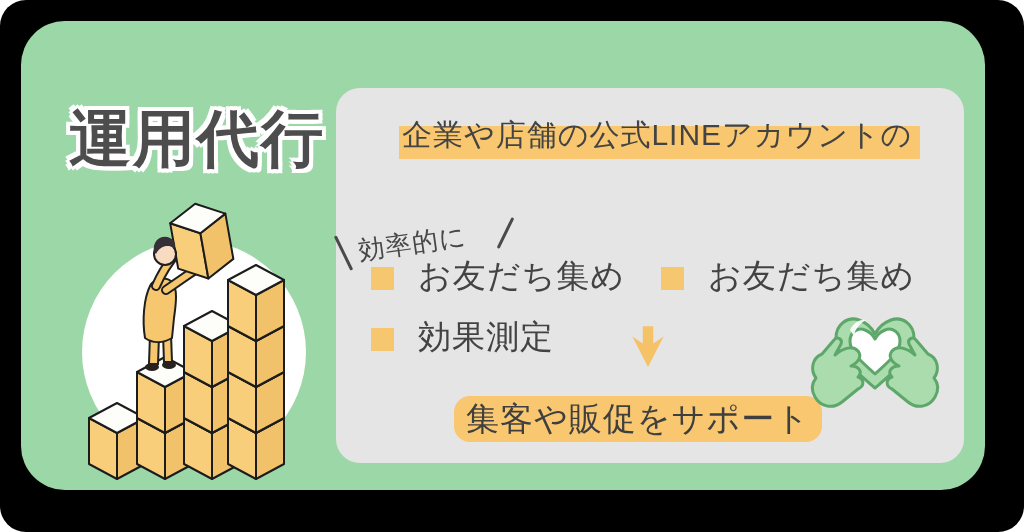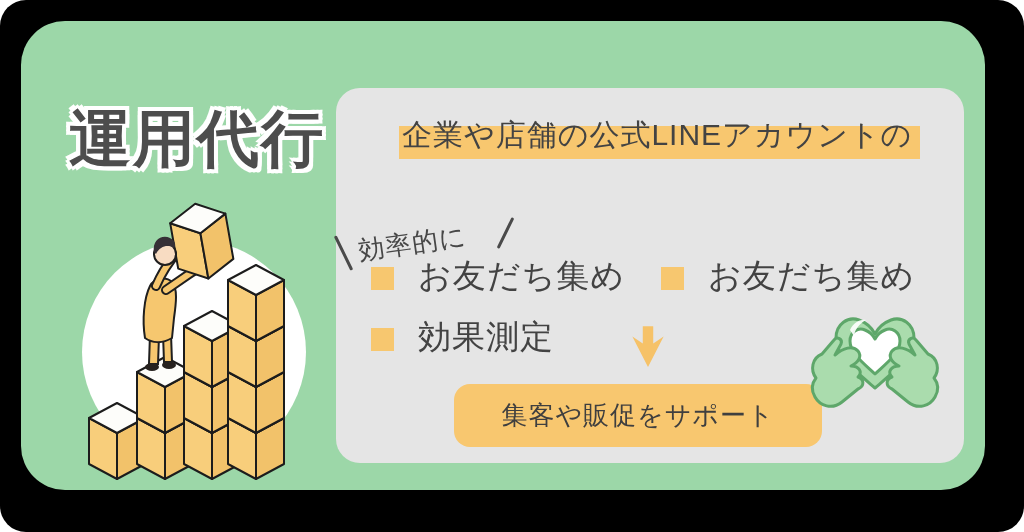--- a/index.html
+++ b/index.html
@@ -26,22 +26,22 @@
   .slash-r { left:146px; top:-10px; height:34px; transform:rotate(26deg); }
 
   .bullet { position:absolute; display:flex; align-items:center; gap:24px; font-size:33px; color:#434343; letter-spacing:1px; }
   .sq { width:23px; height:23px; background:#F7C76F; flex:0 0 auto; margin-top:3px; }
   .b1 { left:35px; top:166px; }
   .b2 { left:325px; top:166px; }
   .b3 { left:35px; top:227px; }
 
   .arrow { position:absolute; left:292px; top:238px; }
 
-  .result { position:absolute; left:118px; top:296px; width:368px; height:63px; background:#F8C76F; border-radius:16px;
-            display:flex; align-items:center; justify-content:center; font-size:26px; color:#3f3f3f; letter-spacing:1px; }
+  .result { position:absolute; left:118px; top:308px; width:368px; height:46px; background:#F8C76F; border-radius:16px;
+            display:flex; align-items:center; justify-content:center; font-size:33px; color:#3f3f3f; letter-spacing:1px; }
 
   .hands { position:absolute; left:468px; top:212px; }
 </style>
 </head>
 <body>
 
 <div class="stage">
   <div class="board">
 
     <h1 class="title">運用代行</h1>

